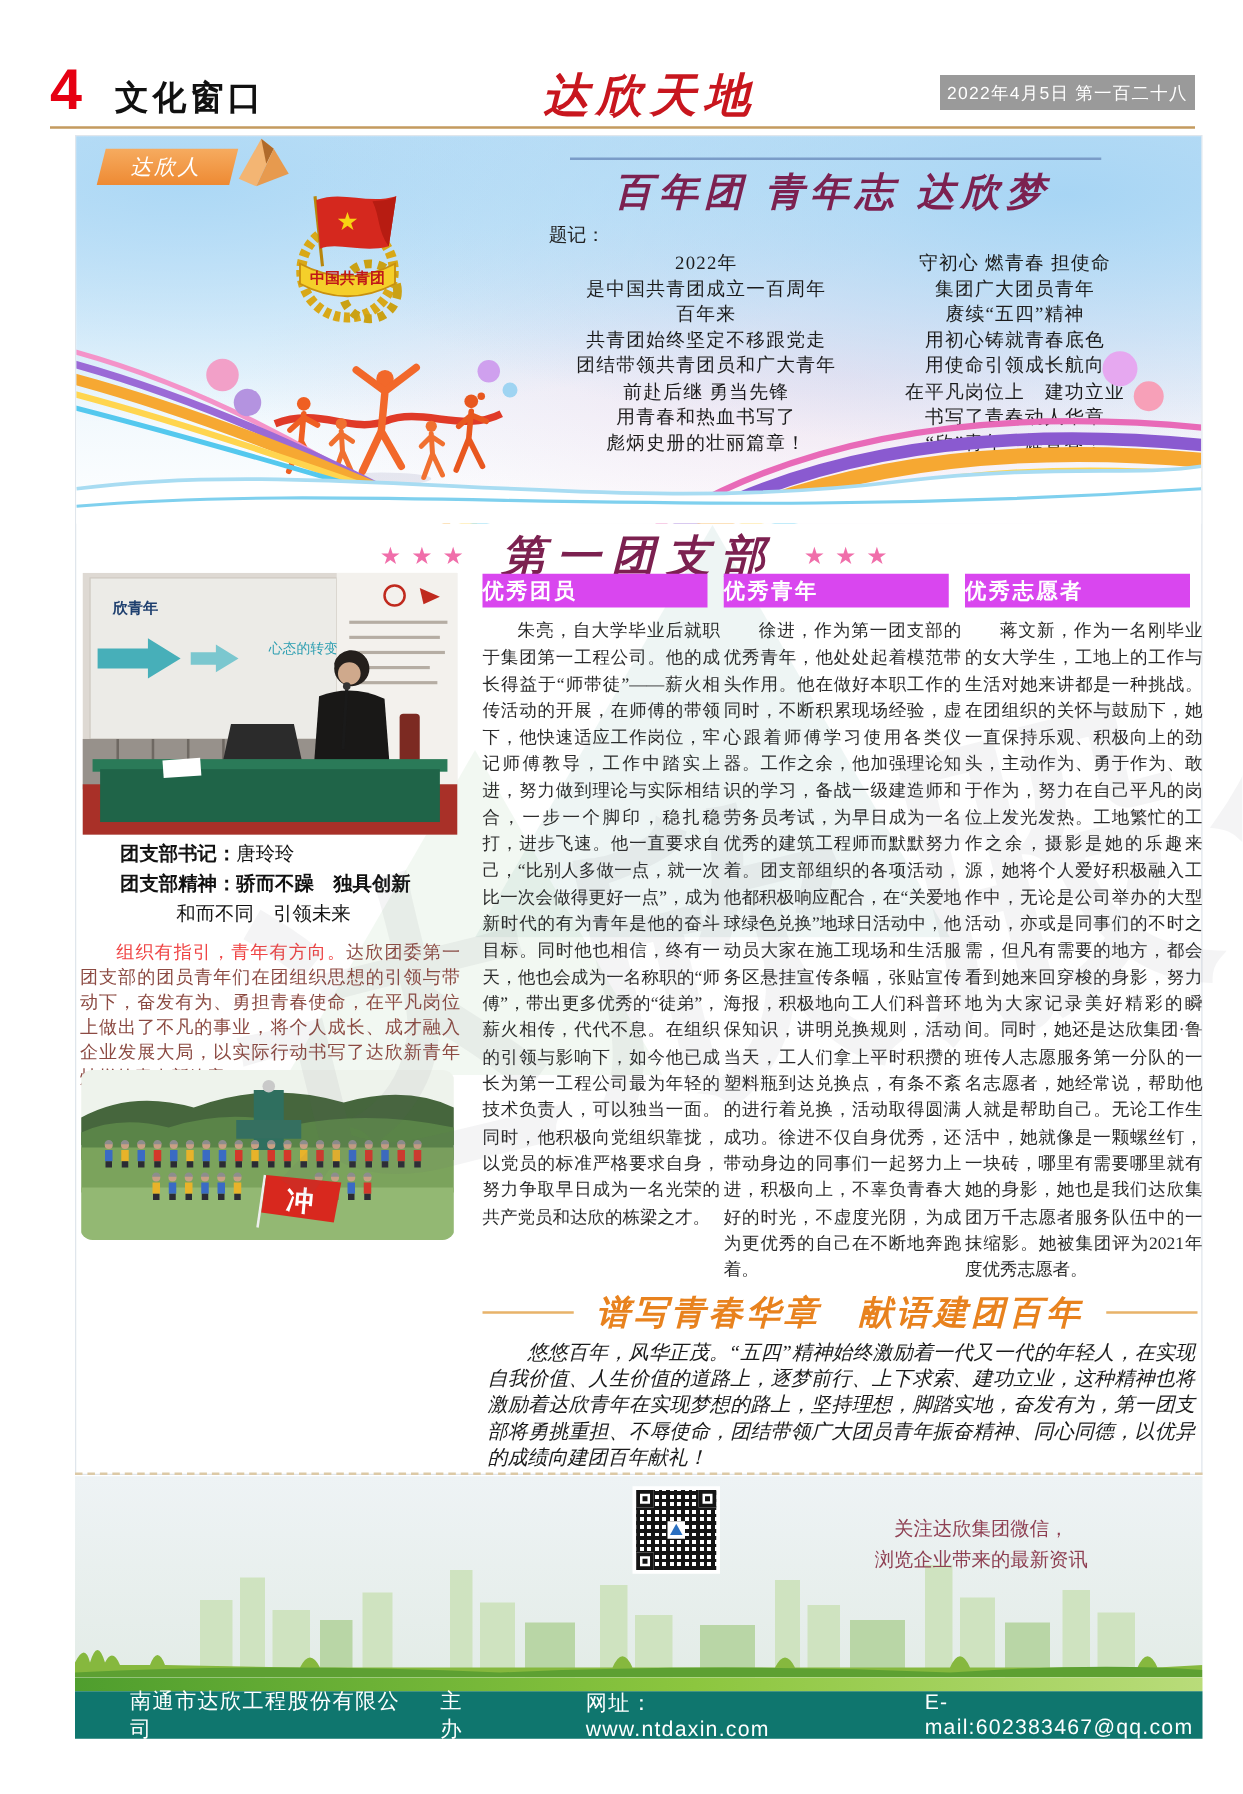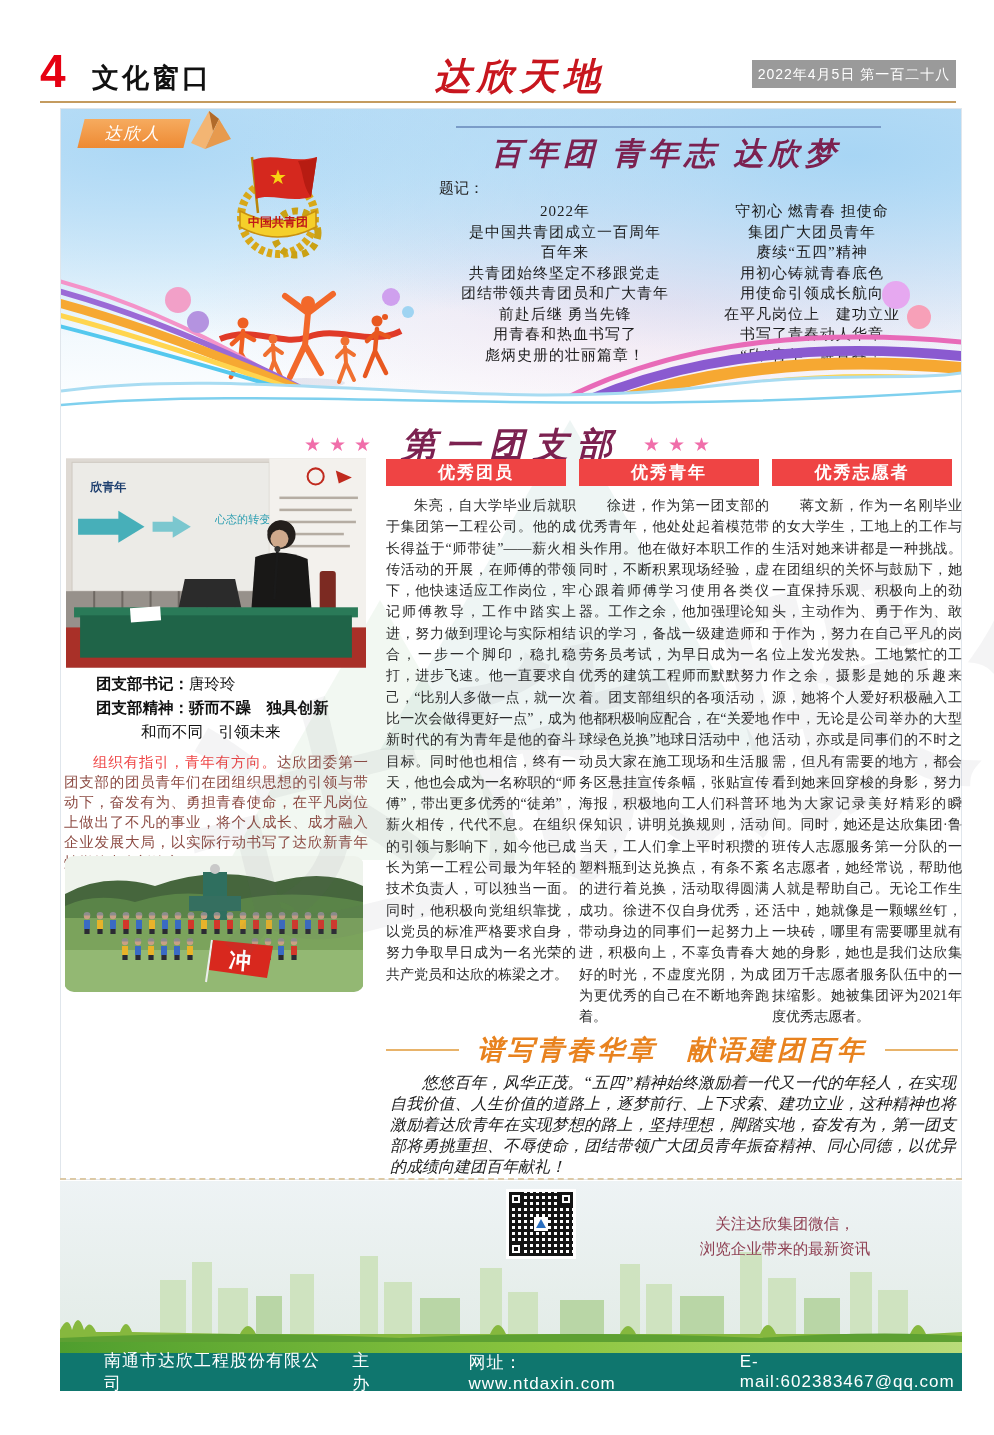--- a/index.html
+++ b/index.html
@@ -66,21 +66,21 @@
          text-indent:2em;margin:0;}
   .intro-bold{font-weight:normal;color:#ef4444;}
   .intro-rest{color:#8c4a42;}
   .photo2{left:64px;top:856px;border-radius:10px;overflow:hidden;width:300px;height:136px;}
   .closing1{left:64px;top:1000px;width:304px;font-size:14.5px;line-height:19.5px;
             text-align:justify;text-indent:2em;color:#344268;margin:0;}
 
   
   .pcol{width:190px;top:459px;}
   .pcol-1{left:386px;} .pcol-2{left:579px;} .pcol-3{left:772px;}
-  .phead{width:180px;height:27px;background:#ef4444;color:#fff;text-align:center;line-height:27px;
+  .phead{width:180px;height:27px;background:#d946ef;color:#fff;line-height:27px;
          font-size:17px;font-weight:bold;font-family:"Liberation Sans",sans-serif;letter-spacing:2px;}
   .pbody{margin:9px 0 0 0;font-size:14px;line-height:21.3px;text-align:justify;
          text-indent:2em;color:#2b2b2b;}
 
   
   .close-row{left:386px;top:1032px;width:572px;display:flex;align-items:center;z-index:5;}
   .close-rule{flex:1;height:2px;background:#e8b36a;}
   .close-title{margin:0 18px;font-size:27px;font-weight:bold;font-style:italic;color:#e8821e;
                letter-spacing:3px;white-space:nowrap;}
   .close-body{left:390px;top:1072px;width:566px;font-size:16px;line-height:21px;text-align:justify;

